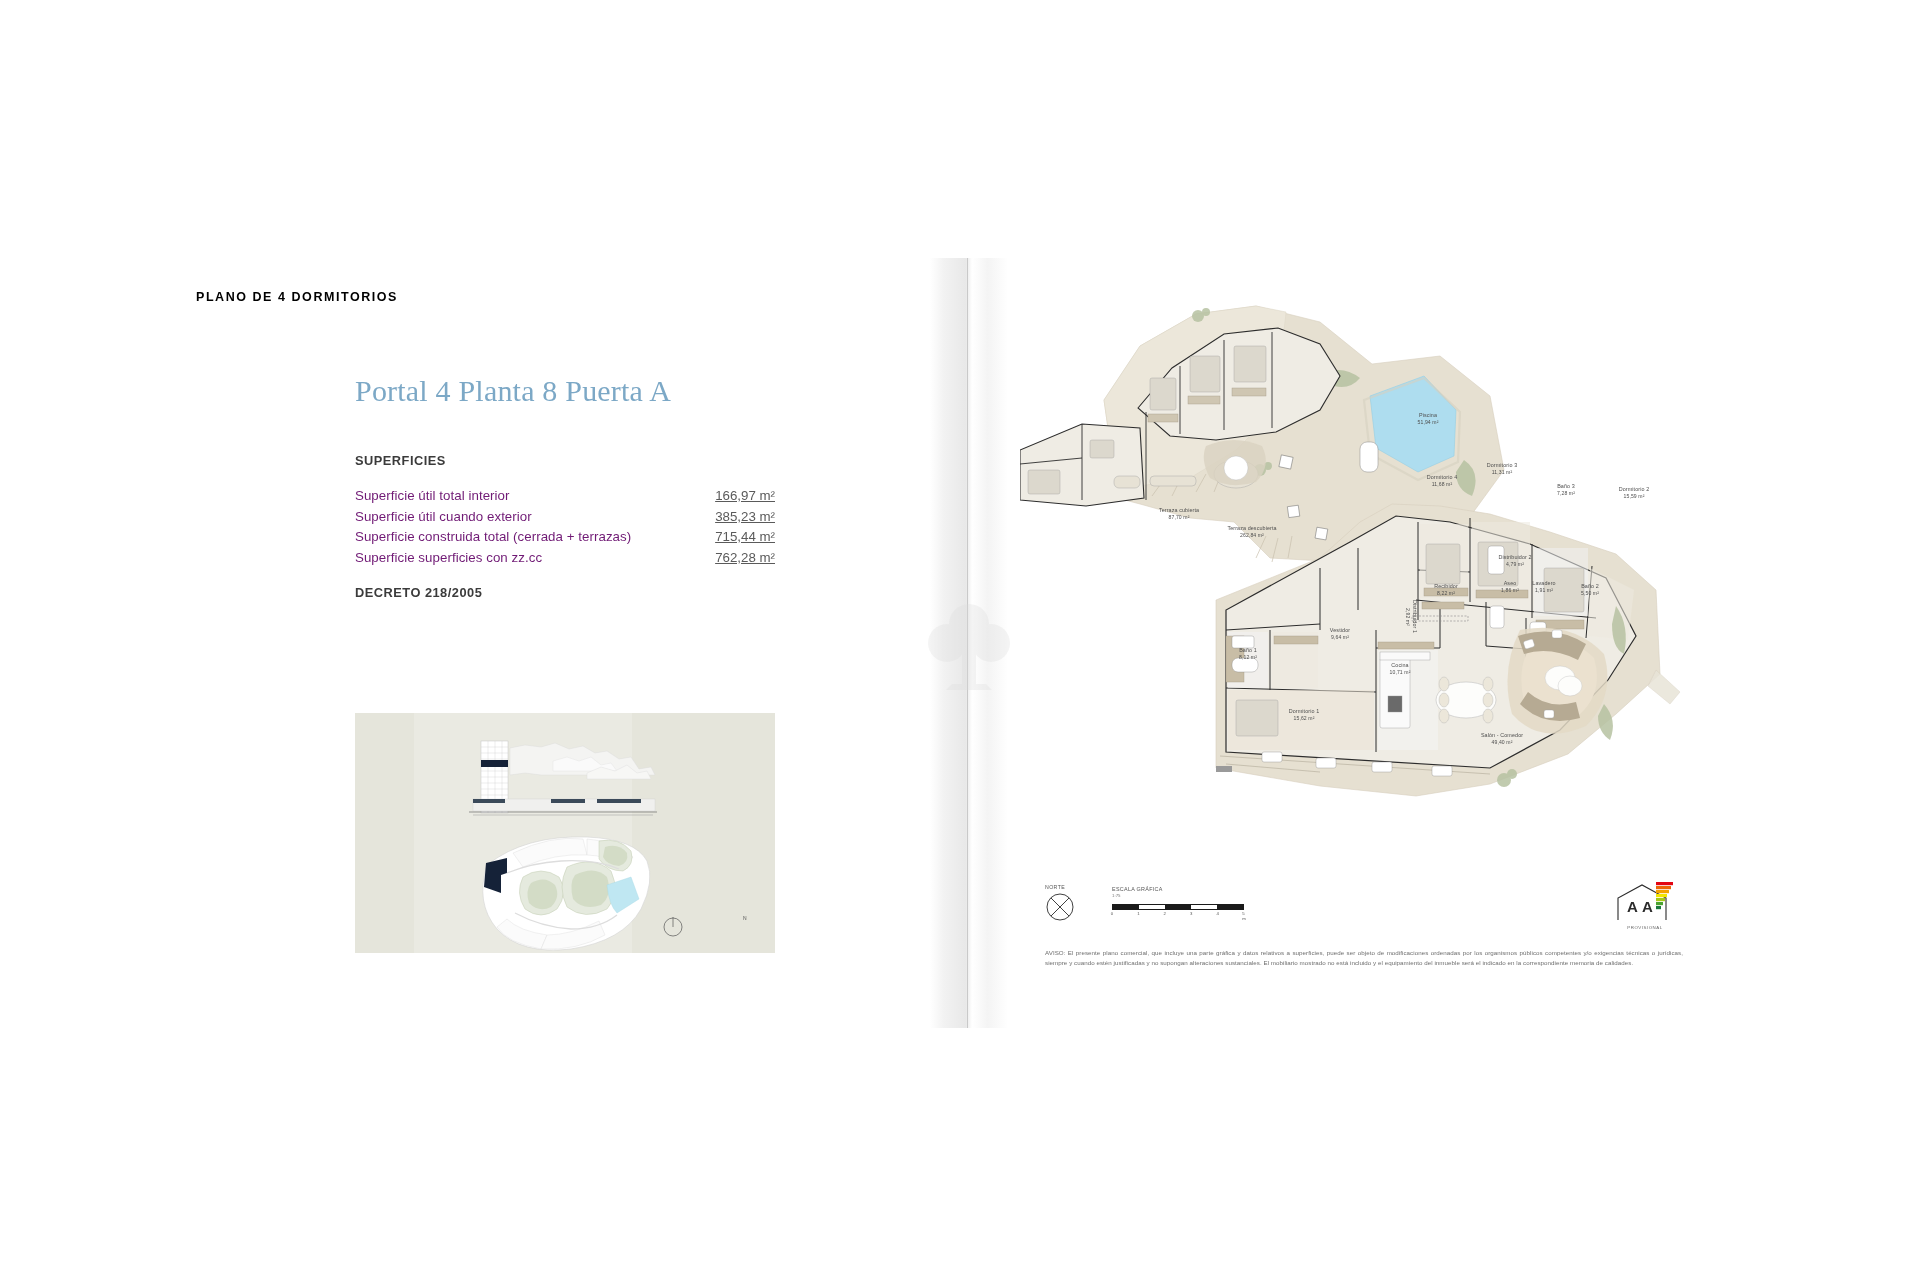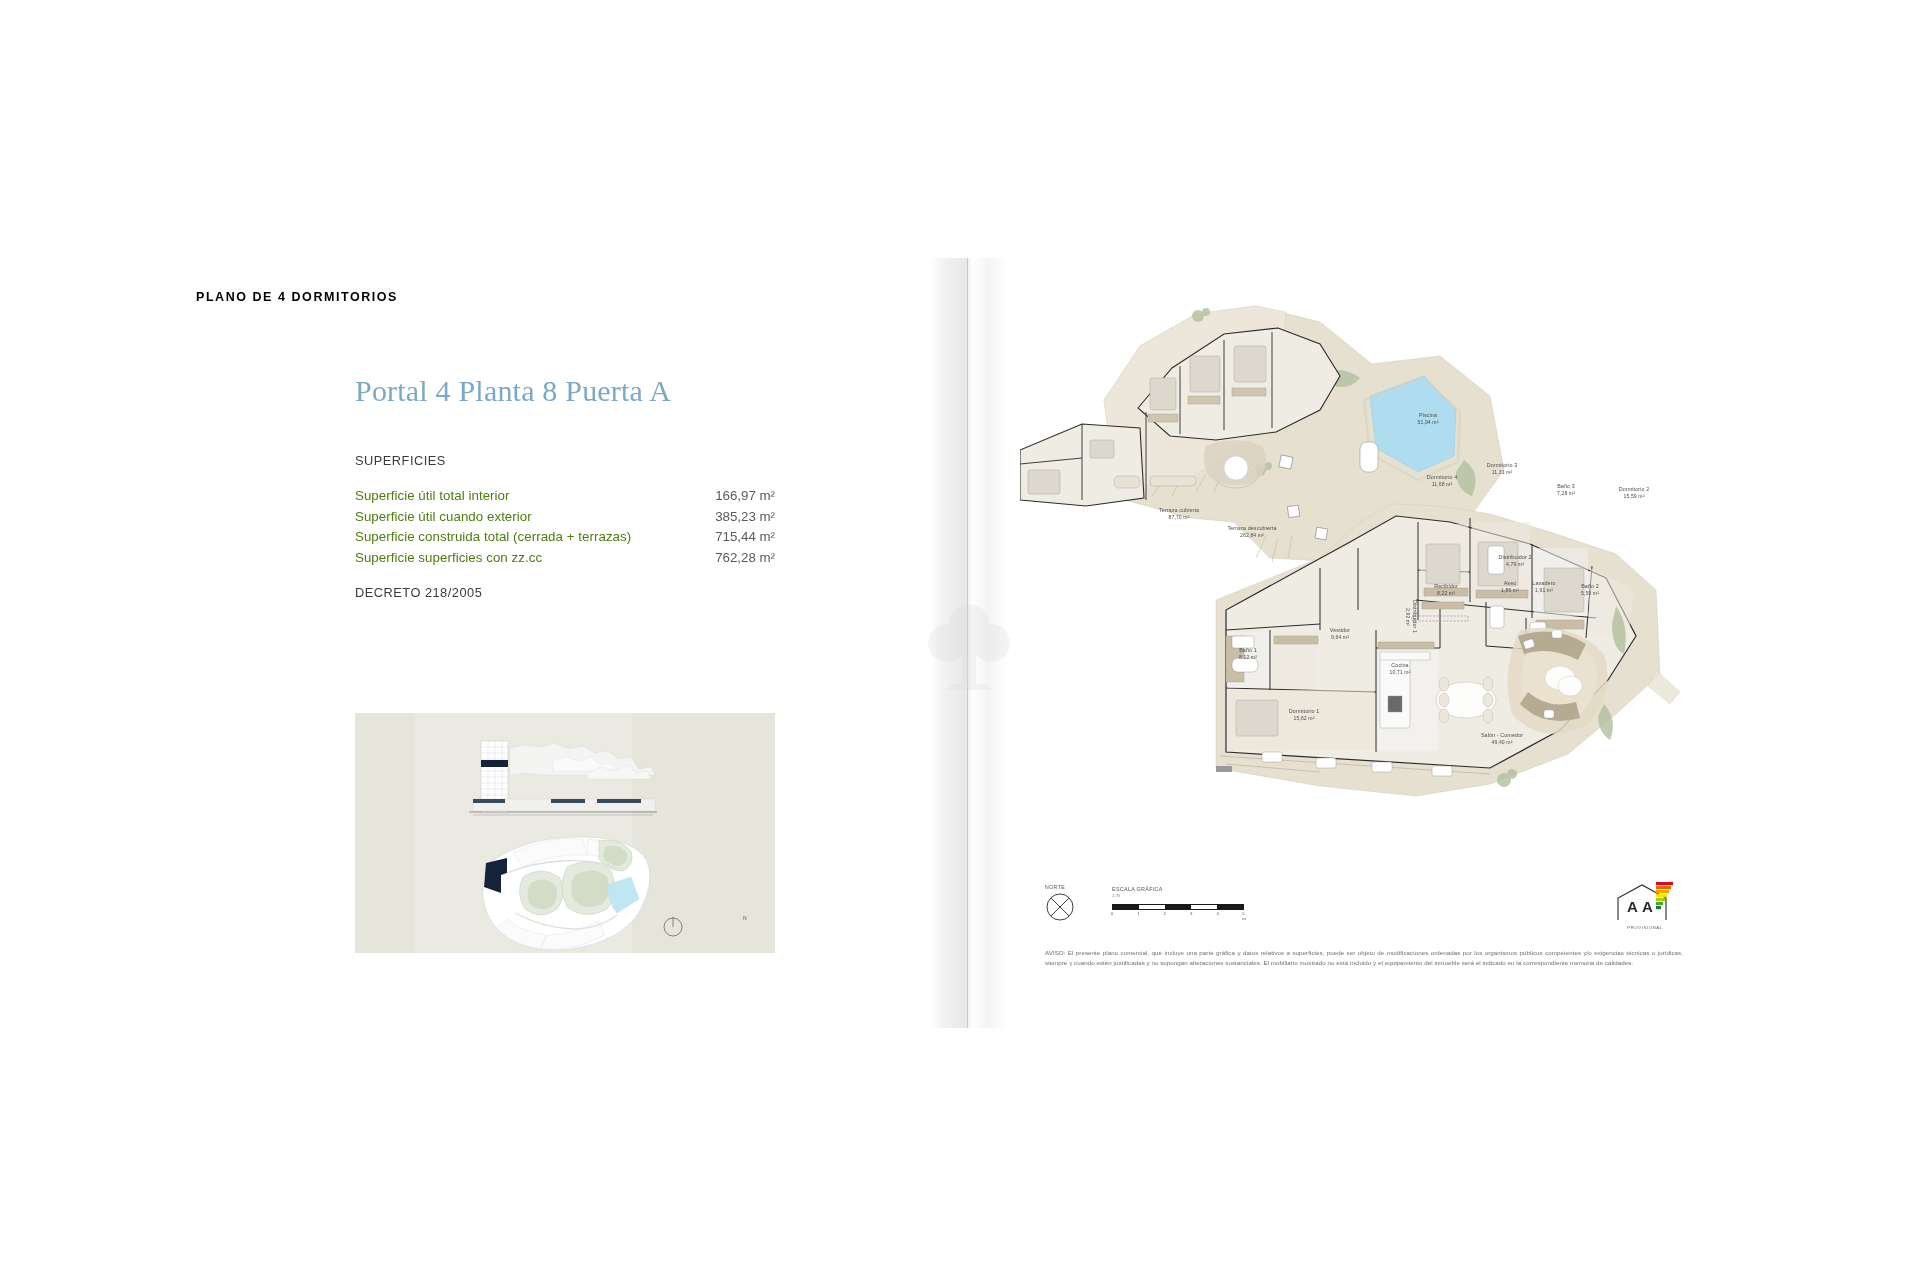--- a/index.html
+++ b/index.html
@@ -19,35 +19,35 @@
     color: #000000; text-transform: uppercase;
   }
   .plan-title {
     position: absolute; left: 355px; top: 374px;
     font-family: "Liberation Serif", serif;
     font-size: 30px; font-weight: 400; letter-spacing: .2px;
     color: #7ca8c6; white-space: nowrap;
   }
   .sec-head {
     position: absolute; left: 355px;
-    font-size: 12.8px; font-weight: 400; letter-spacing: .5px;
+    font-size: 12.8px; font-weight: 700; letter-spacing: .5px;
     color: #3b3b3b;
   }
   .sec-head.s1 { top: 453px; }
   .sec-head.s2 { top: 585px; }
 
   .table { position: absolute; left: 355px; width: 420px; }
   .table.t1 { top: 486px; }
   .table.t2 { top: 618px; }
   .row {
     display: flex; justify-content: space-between; align-items: baseline;
     line-height: 20.5px;
   }
-  .row .lbl { font-size: 13.3px; color: #4d7c0f; letter-spacing: .05px; white-space: nowrap; }
-  .row .val { font-size: 13.3px; color: #5a5a5a; text-align: center; white-space: nowrap; }
+  .row .lbl { font-size: 13.3px; color: #701a75; letter-spacing: .05px; white-space: nowrap; }
+  .row .val { font-size: 13.3px; color: #5a5a5a; text-align: center; white-space: nowrap; text-decoration: underline; }
 
   
   .thumb {
     position: absolute; left: 355px; top: 713px;
     width: 420px; height: 240px;
     background: #e5e5db;
     overflow: hidden;
   }
   .thumb .band {
     position: absolute; left: 0; top: 0; width: 100%; height: 100%;

